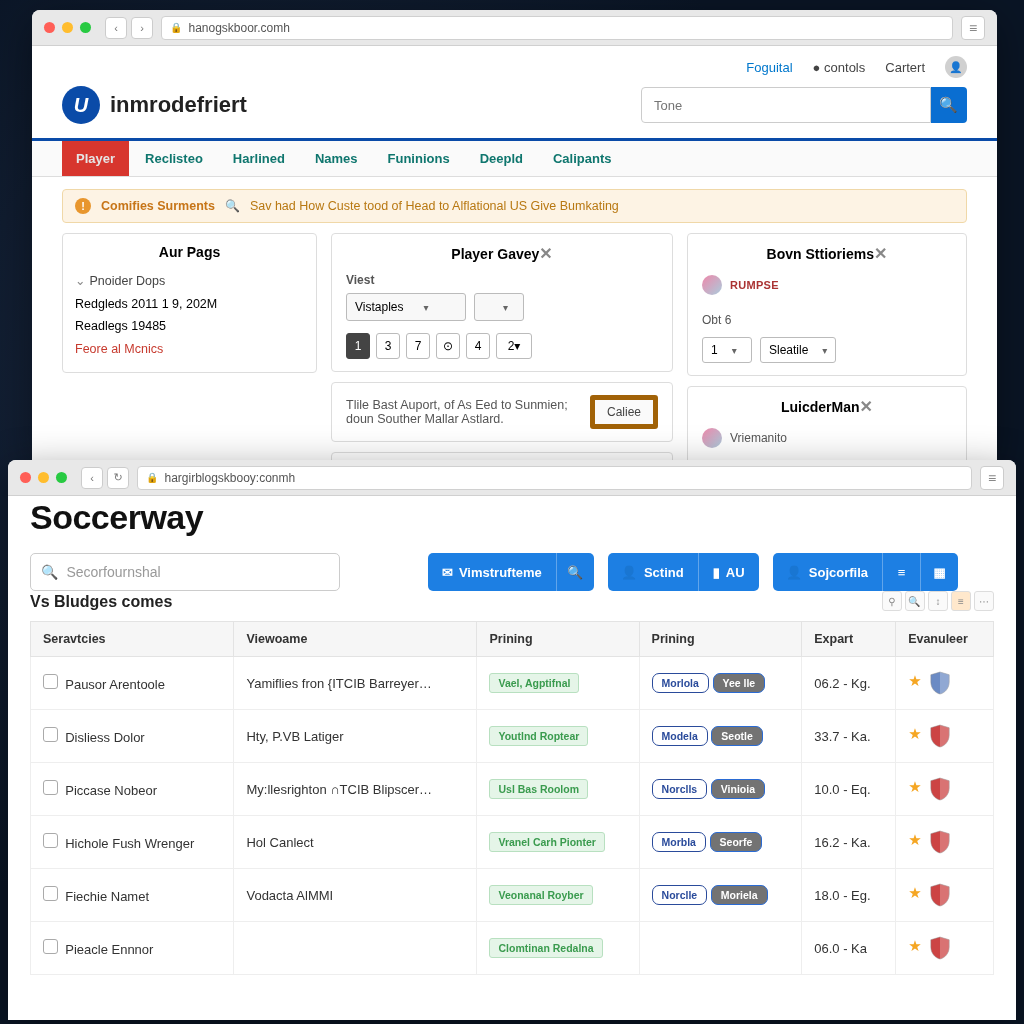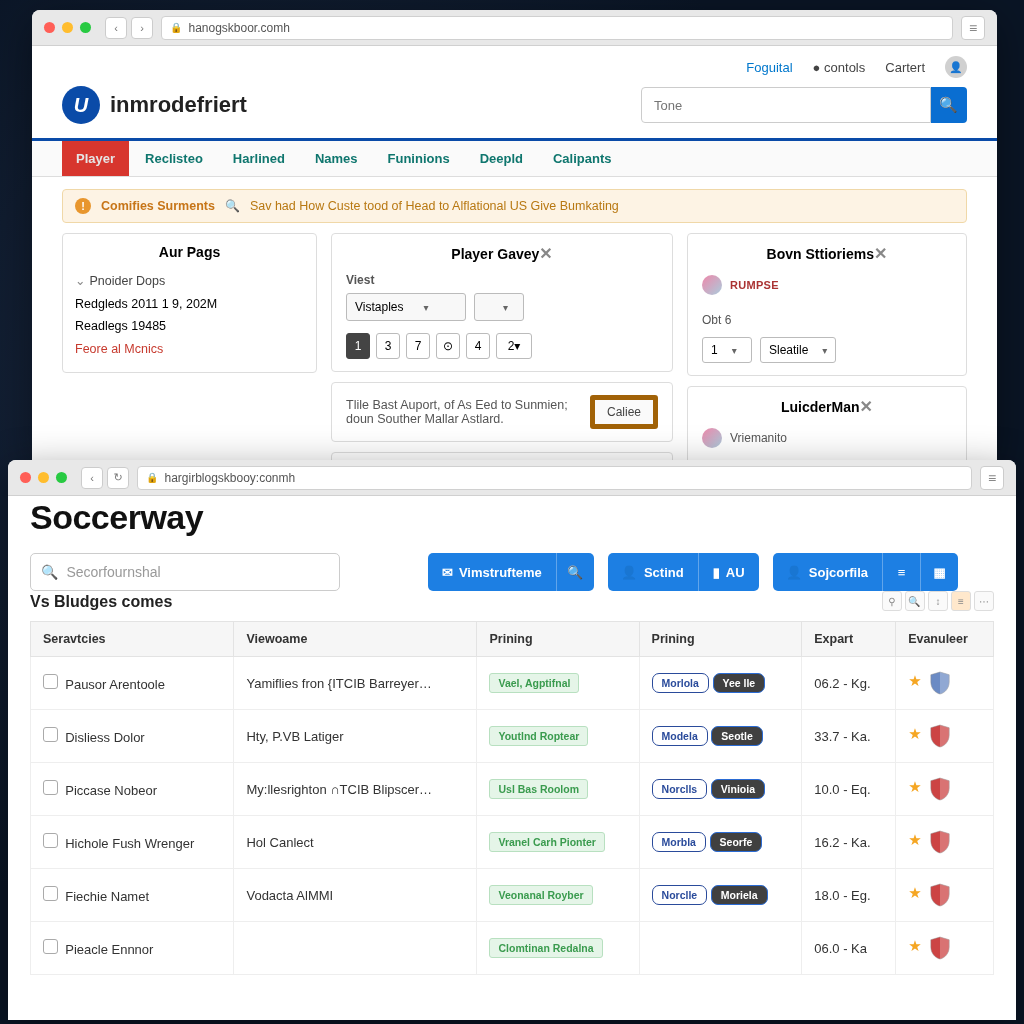--- a/index.html
+++ b/index.html
@@ -92,21 +92,21 @@
 .tool { width: 20px; height: 20px; border: 1px solid #ddd; border-radius: 3px; background: #fafafa; display: flex; align-items: center; justify-content: center; font-size: 10px; color: #888; }
 
 table.w2 { width: 100%; border-collapse: collapse; margin-top: 10px; font-size: 13px; }
 table.w2 th { text-align: left; padding: 10px 12px; background: #f6f6f6; border: 1px solid #e3e3e3; font-weight: 700; color: #333; font-size: 12.5px; }
 table.w2 td { padding: 14px 12px; border: 1px solid #eee; color: #333; vertical-align: middle; }
 .chk { width: 15px; height: 15px; border: 1.5px solid #aaa; border-radius: 3px; display: inline-block; }
 .badge { display: inline-block; padding: 3px 8px; border-radius: 3px; font-size: 10.5px; font-weight: 600; border: 1px solid; }
 .badge.g { background: #e5f5e8; color: #3a9b4e; border-color: #b8e0c0; }
 .pill { display: inline-block; padding: 3px 9px; font-size: 10.5px; font-weight: 600; border: 1px solid #2a4b9b; border-radius: 7px; }
 .pill.outline { background: #fff; color: #2a4b9b; }
-.pill.fill { background: #404040; color: #fff; border-color: #2a6bd4; }
+.pill.fill { background: #737373; color: #fff; border-color: #2a6bd4; }
 .star { color: #f5a623; font-size: 15px; }
 .shield { width: 22px; height: 24px; display: inline-block; vertical-align: middle; }
 </style>
 </head>
 <body>
 
 <div class="browser-window win1">
   <div class="chrome-bar">
     <div class="traffic">
       <div class="dot r"></div>

